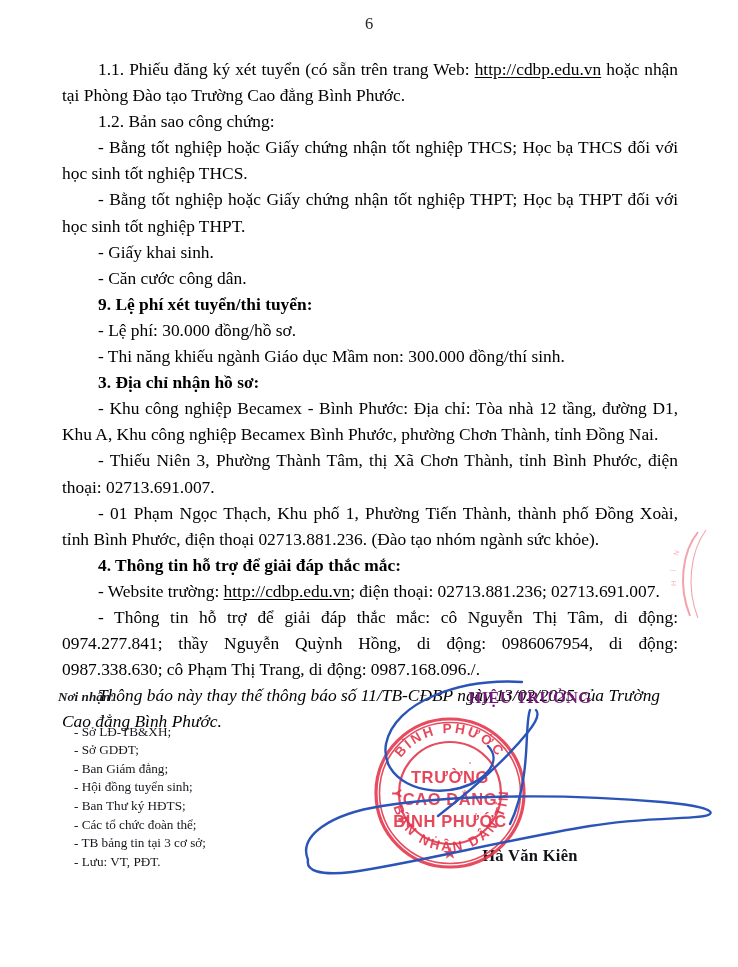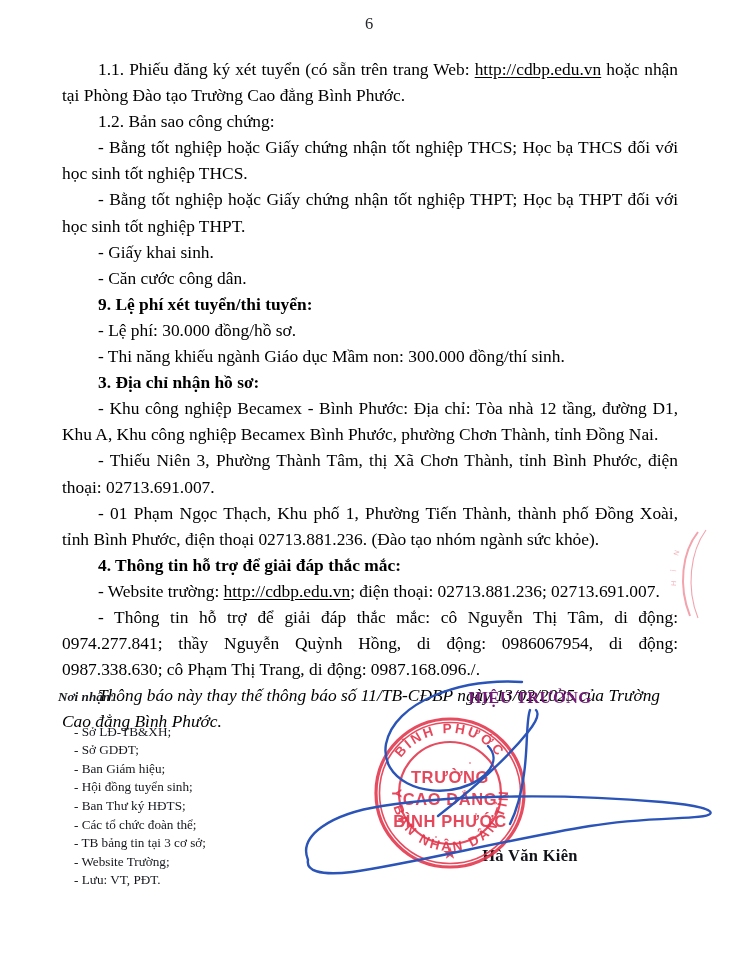--- a/index.html
+++ b/index.html
@@ -175,26 +175,25 @@
 
   <div class="sig-area">
 
     <div class="recipients">
       <div class="recipients-title">
         <span>Nơi nhận</span><span class="plain">:</span>
       </div>
       <ul class="recipients-list">
           <li>- Sở LĐ-TB&amp;XH;</li>
           <li>- Sở GDĐT;</li>
-          <li>- Ban Giám hiệu;</li>
+          <li>- Ban Giám đẳng;</li>
           <li>- Hội đồng tuyển sinh;</li>
           <li>- Ban Thư ký HĐTS;</li>
           <li>- Các tổ chức đoàn thể;</li>
           <li>- TB bảng tin tại 3 cơ sở;</li>
-          <li>- Website Trường;</li>
           <li>- Lưu: VT, PĐT.</li>
         </ul>
     </div>
 
     <div class="signer">
       <div class="signer-title">HIỆU TRƯỞNG</div>
       <div class="signer-name">Hà Văn Kiên</div>
     </div>
 
   </div>

